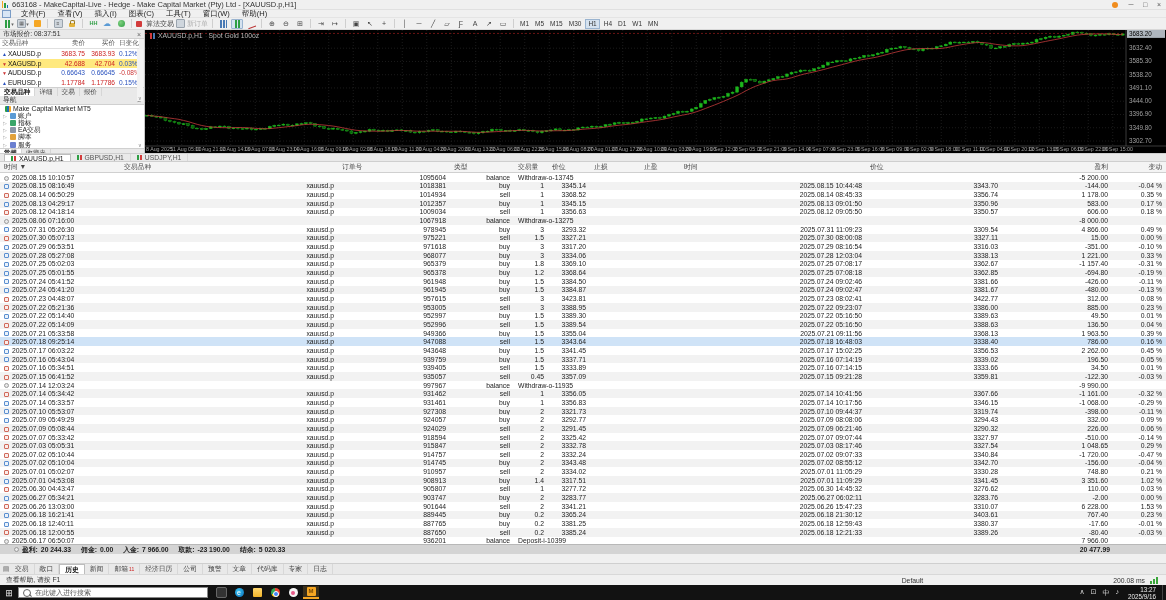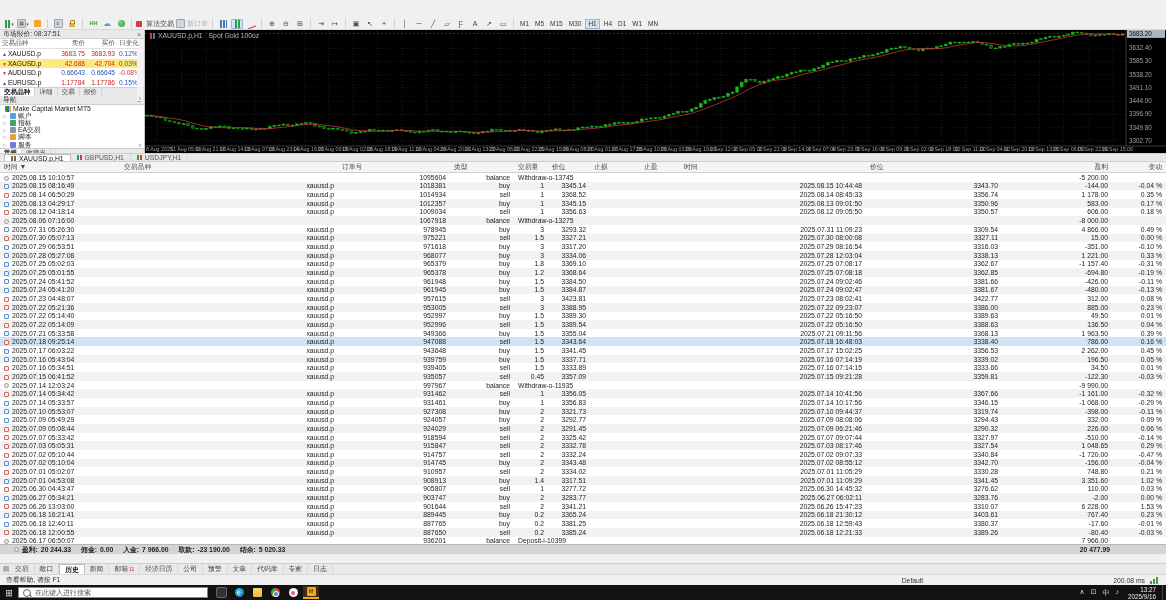--- a/index.html
+++ b/index.html
@@ -148,21 +148,38 @@
   #tb-tray{margin-left:auto;display:flex;align-items:center;}
   #tb-tray .tray-g{font-size:7px;color:#ddd;margin:0 3px;}
   #tb-clock{text-align:right;font-size:6.3px;line-height:7px;margin:0 6px;color:#eee;}
   #tb-edge-strip{width:3px;height:15px;border-left:1px solid #444;}
 </style>
 </head>
 <body>
 
 <div id="app">
 
+  <div id="titlebar">
+    <span class="applogo">
+        <i></i>
+        <i></i>
+        <i></i>
+      </span>
+    <span id="title-text">663168 - MakeCapital-Live - Hedge - Make Capital Market (Pty) Ltd - [XAUUSD.p,H1]</span>
+    <span class="spacer"></span>
+    <span class="notif-badge"></span>
+    <span class="winbtn">─</span>
+    <span class="winbtn">□</span>
+    <span class="winbtn">×</span>
+  </div>
 
+  <div id="menubar">
+    <span class="doc-icon"></span>
+    <span id="menu-items"><span class="mitem">文件(F)</span><span class="mitem">查看(V)</span><span class="mitem">插入(I)</span><span class="mitem">图表(C)</span><span class="mitem">工具(T)</span><span class="mitem">窗口(W)</span><span class="mitem">帮助(H)</span></span>
+  </div>
 
   <div id="toolbar">
       <span class="tbtn">
         <span class="glyph-candle"></span>
         <span style="font-size:5px;color:#666;">▾</span>
       </span>
       <span class="tbtn">
         <span class="glyph-gray">▦</span>
         <span style="font-size:5px;color:#666;">▾</span>
       </span>

